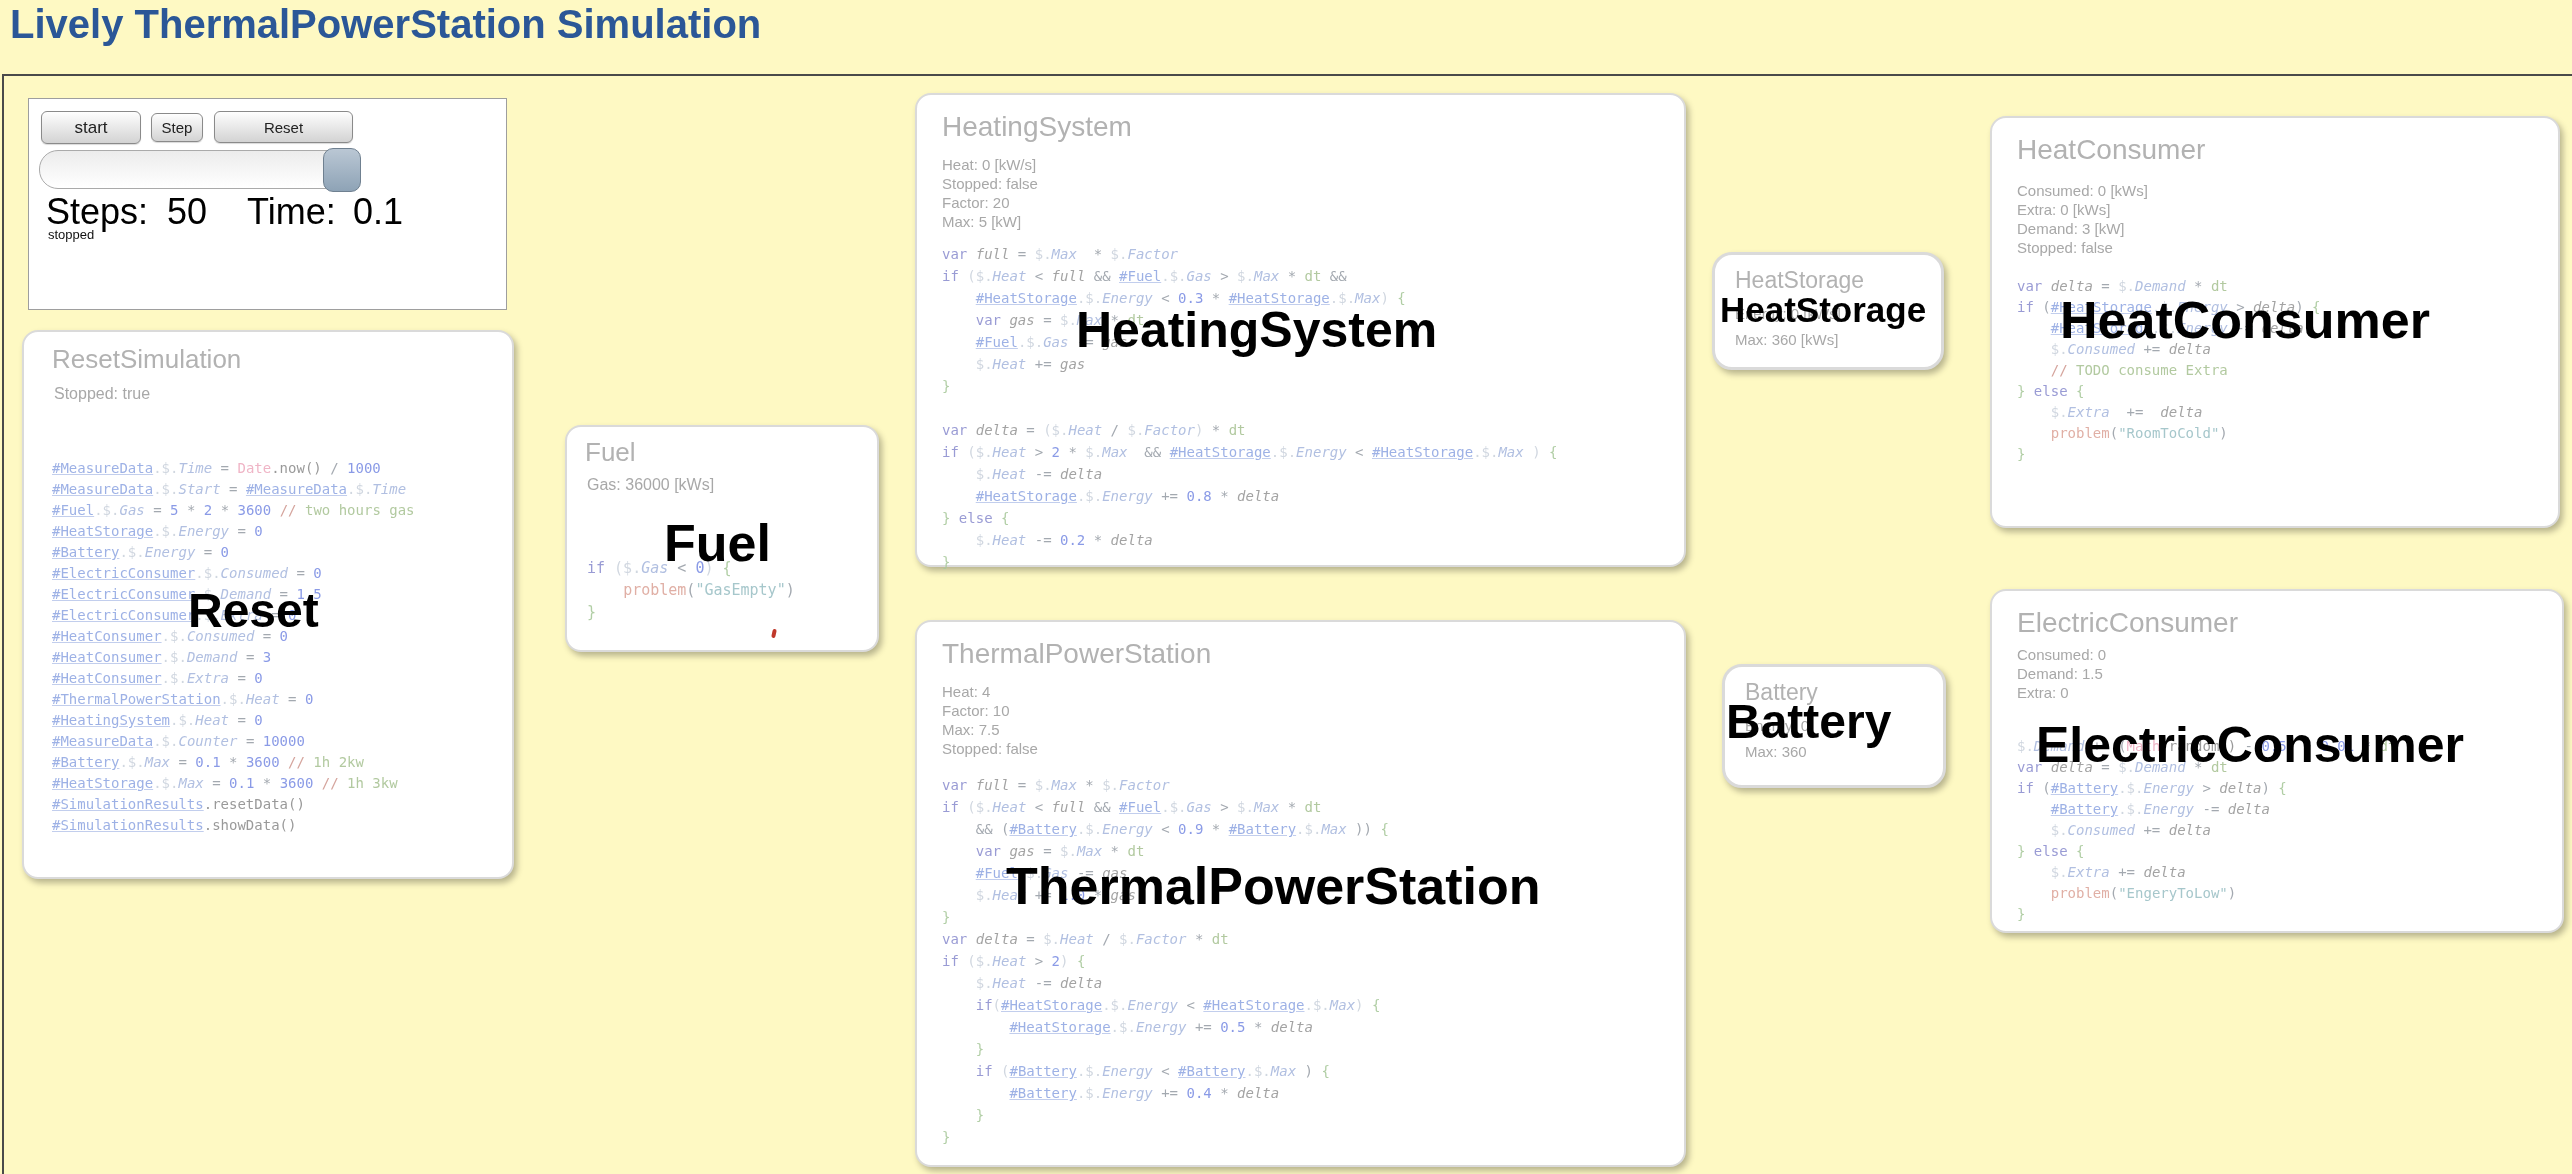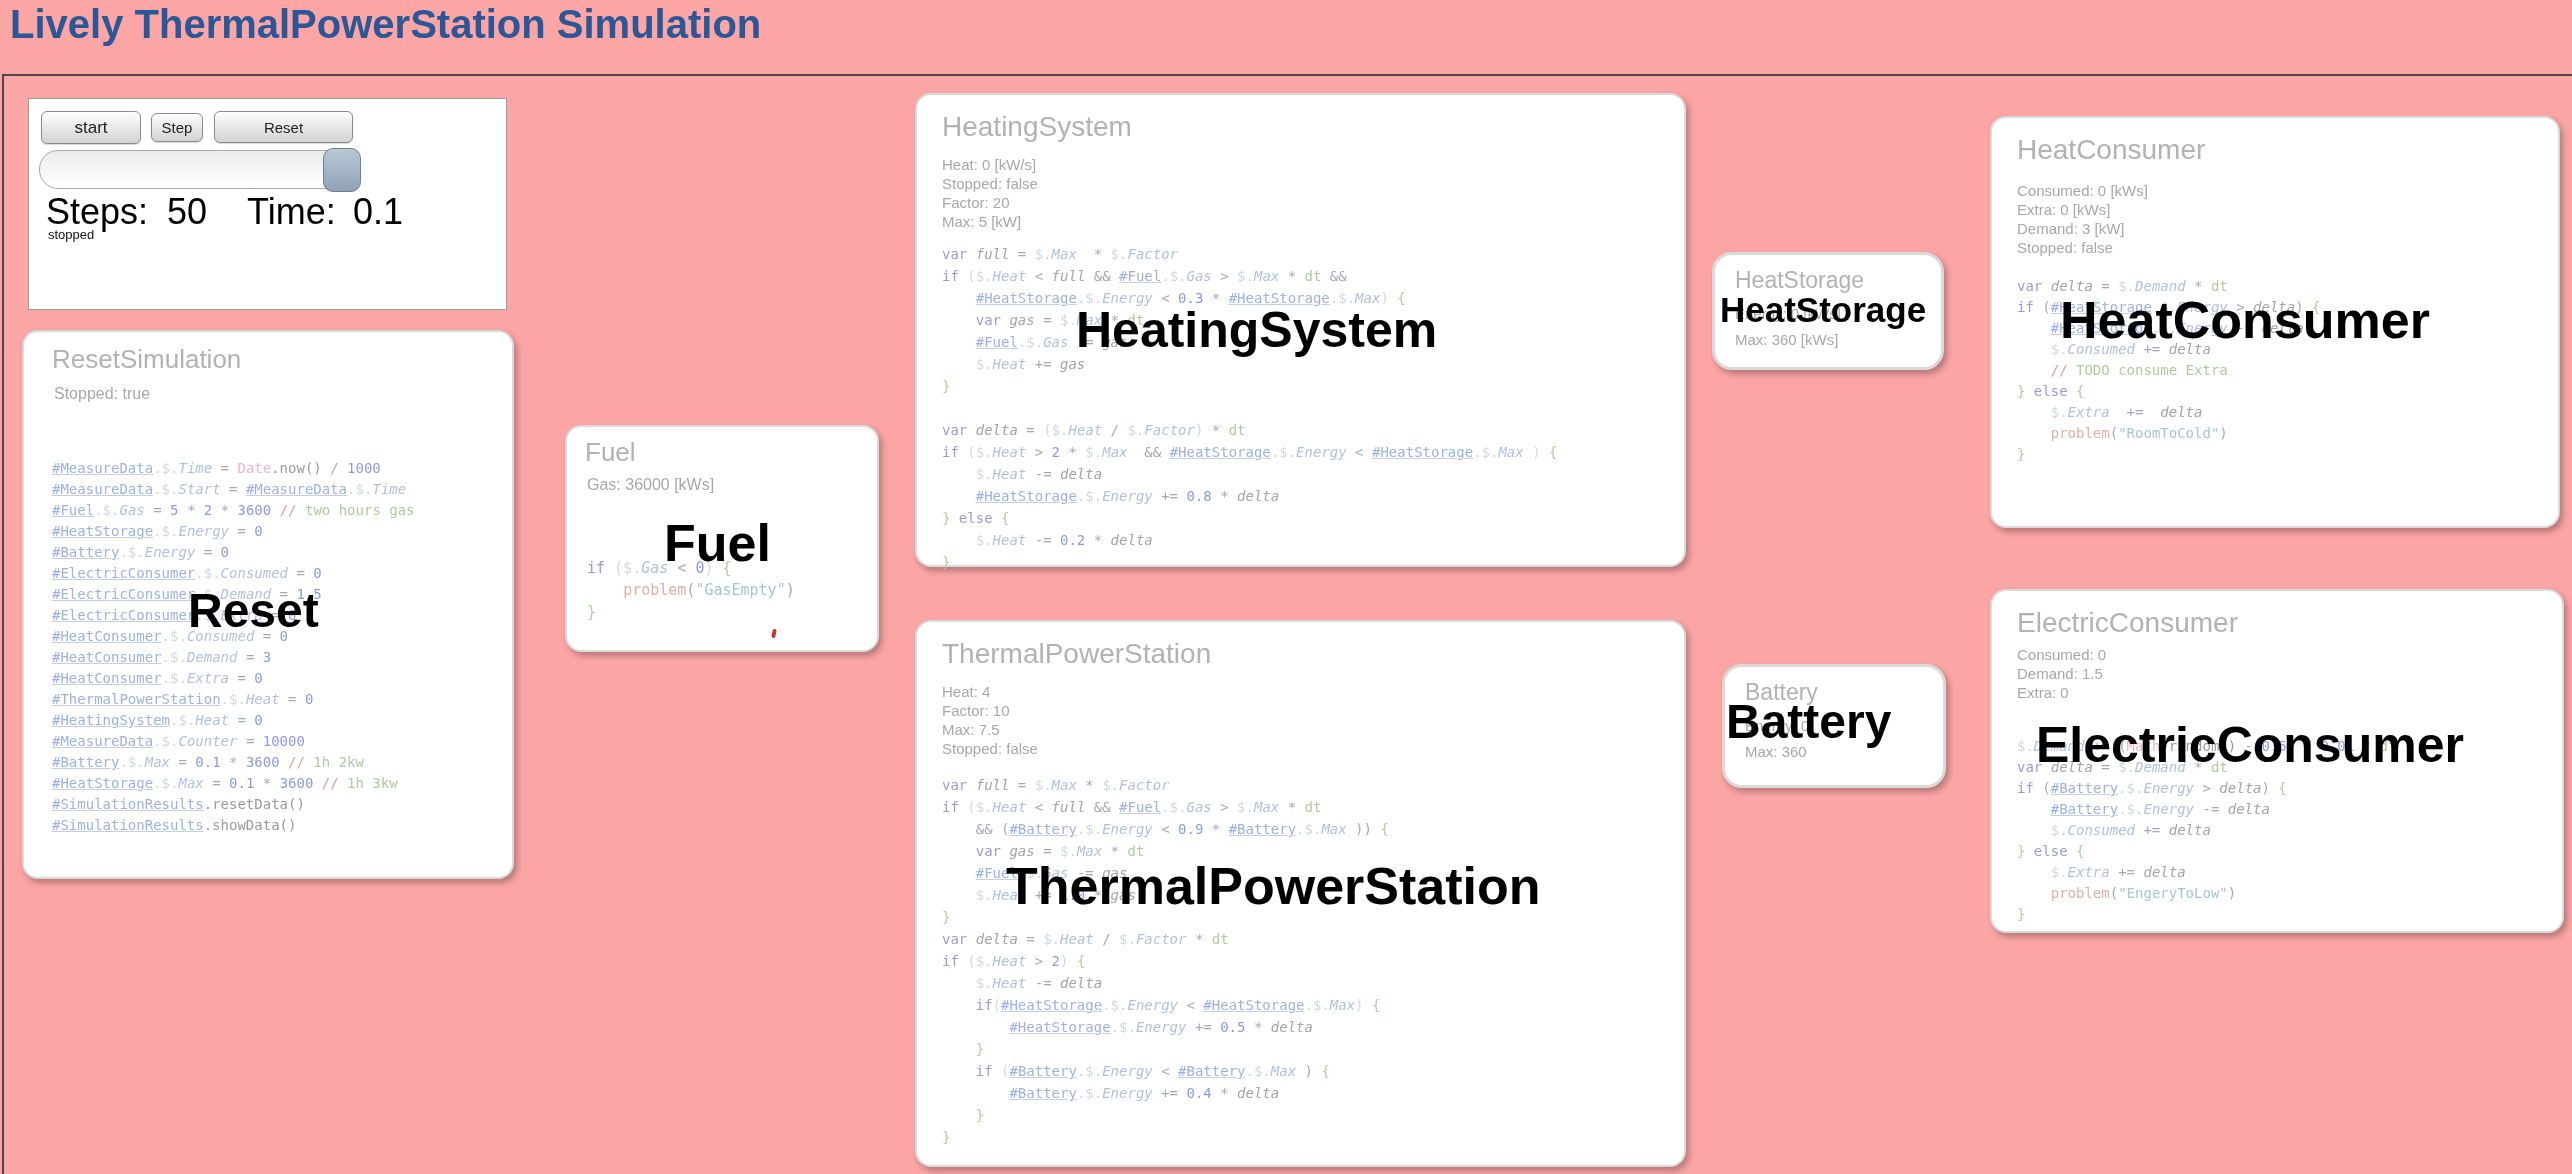--- a/index.html
+++ b/index.html
@@ -1,16 +1,16 @@
 <!DOCTYPE html>
 <html><head>
 <meta charset="utf-8">
 <style>
   html,body{margin:0;padding:0;background:#fff;}
-  .root{position:relative;width:2572px;height:1174px;overflow:hidden;background:#fca5a5;
+  .root{position:relative;width:2572px;height:1174px;overflow:hidden;background:#fef9c3;
         font-family:"Liberation Sans",sans-serif;}
   .page-title{position:absolute;left:10px;top:2px;font-size:40px;font-weight:700;
         color:#2b5797;letter-spacing:0px;}
   .world-frame{position:absolute;left:2px;top:74px;width:2578px;height:1120px;
         border:2px solid #4a4a4a;background:transparent;}
 
   
   .control-panel{position:absolute;left:28px;top:98px;width:477px;height:210px;
         background:#fff;border:1px solid #9e9e9e;}
   .btn{position:absolute;background:linear-gradient(#fefefe,#d3d3d3);

